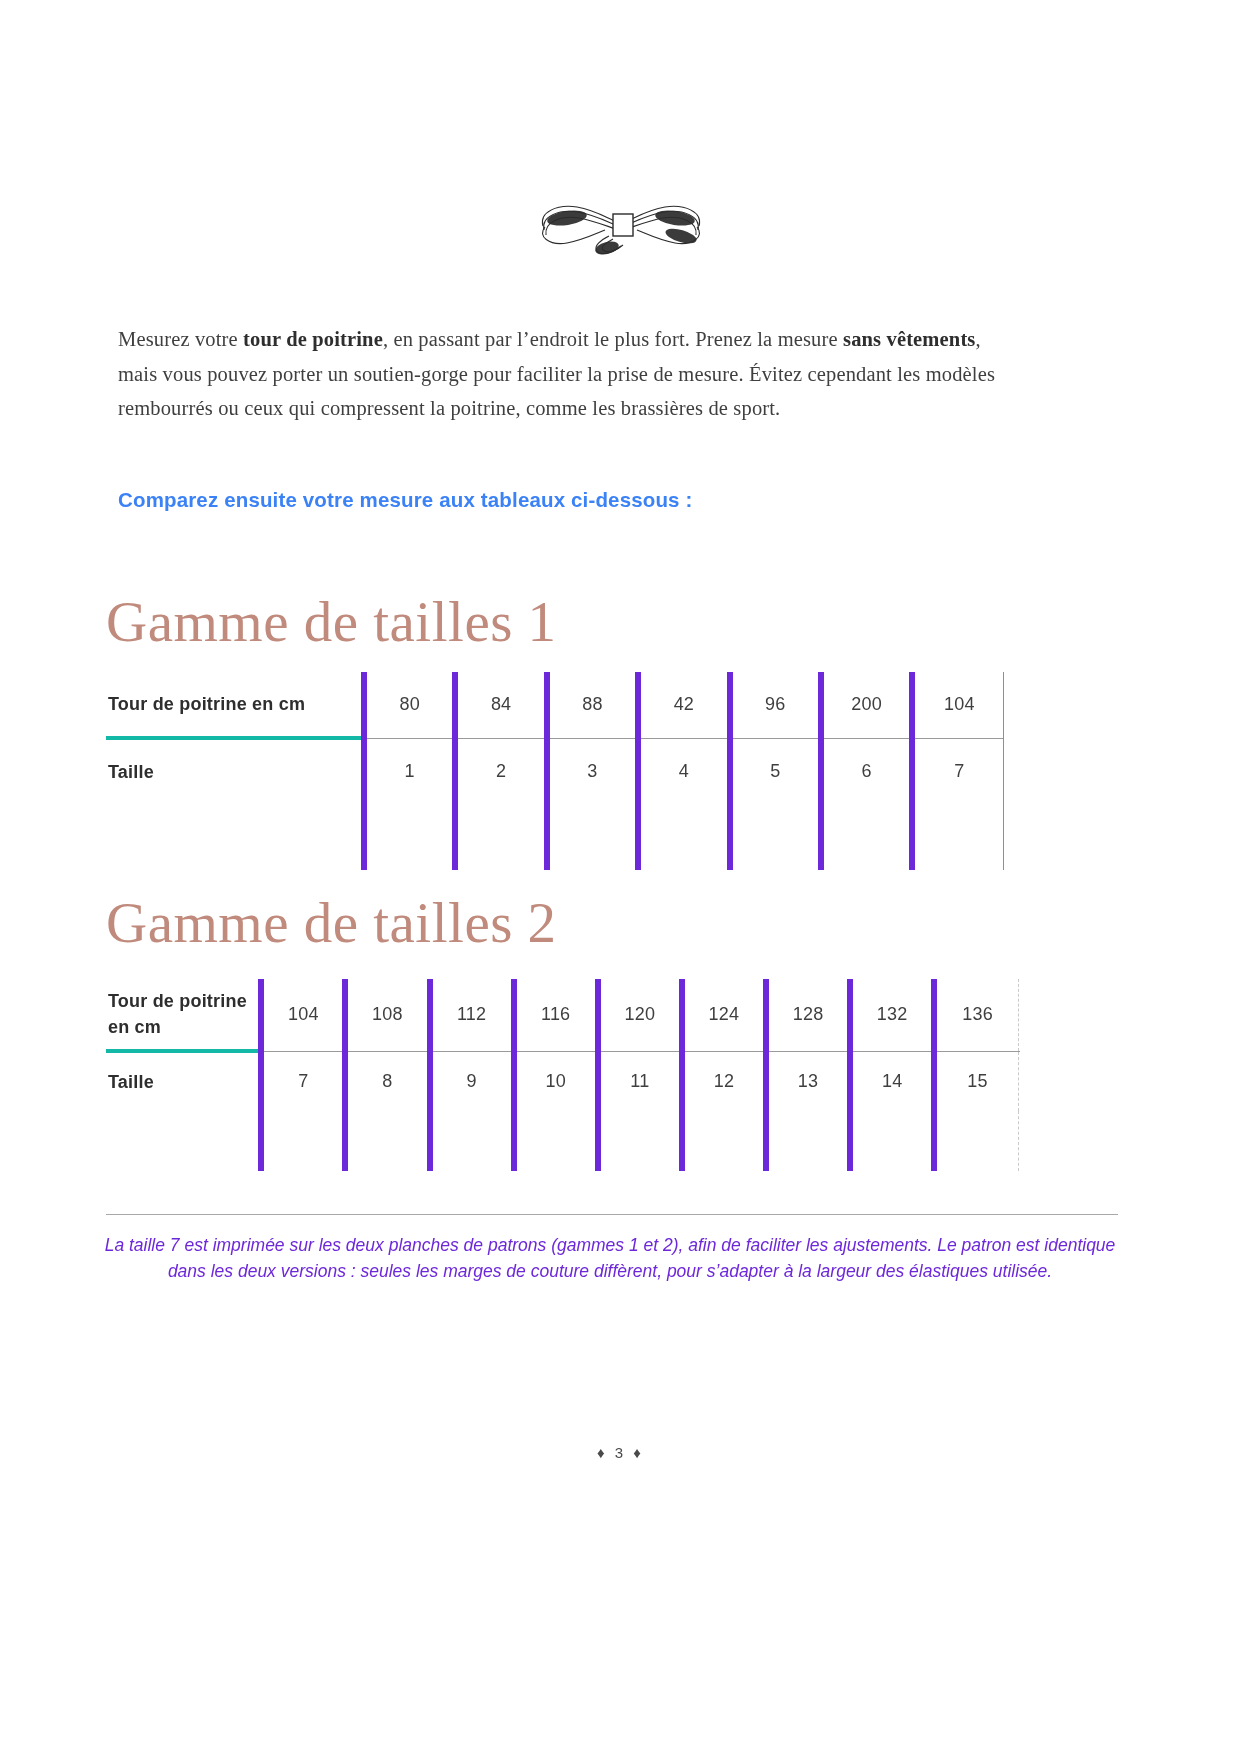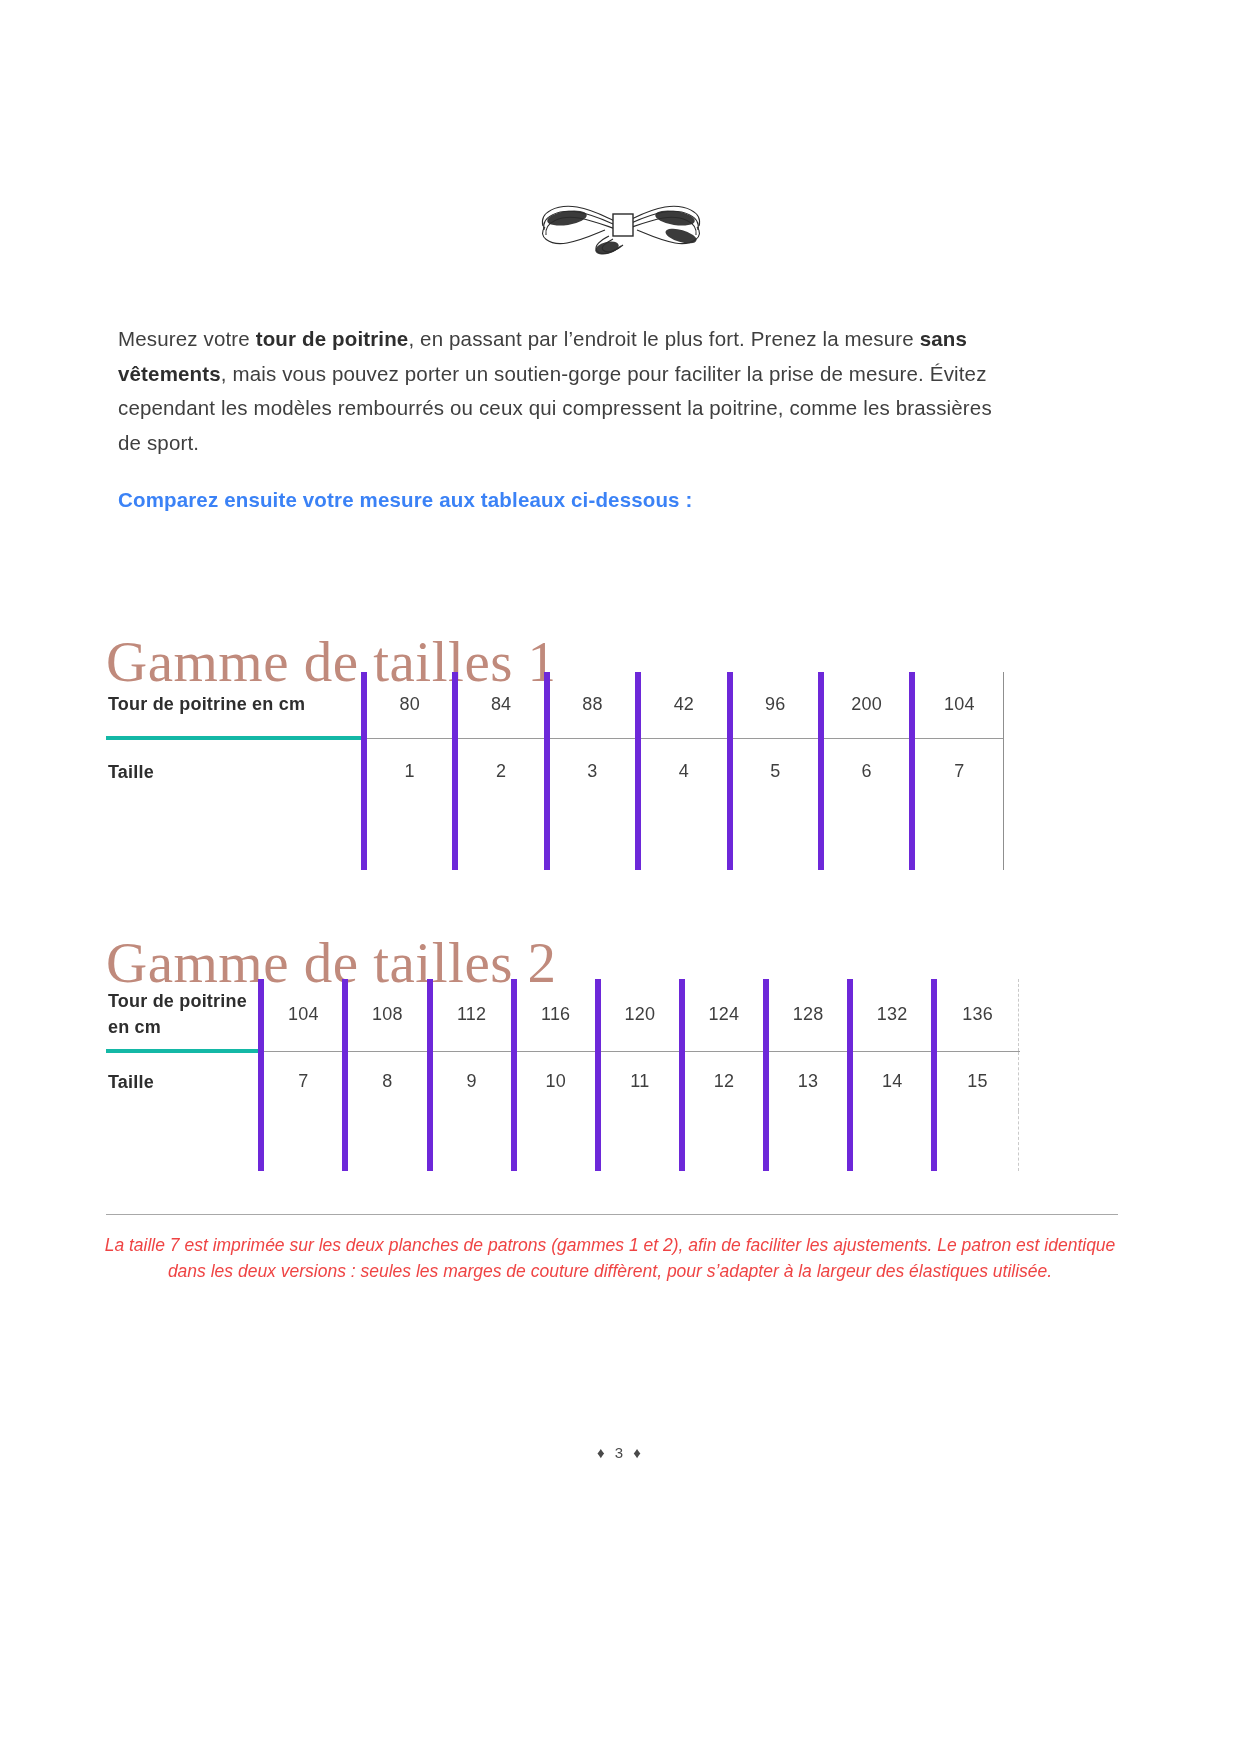--- a/index.html
+++ b/index.html
@@ -53,20 +53,21 @@
   
   .intro {
     position: absolute;
     top: 322px;
     left: 118px;
     width: 880px;
     font-size: 20.5px;
     line-height: 34.5px;
     color: #3f3f3f;
     letter-spacing: 0.15px;
+    font-family: Liberation Serif, serif;
   }
   .intro b { font-weight: 700; color: #2e2e2e; }
 
   .compare {
     position: absolute;
     top: 485px;
     left: 118px;
     width: 880px;
     font-size: 20.5px;
     line-height: 30px;
@@ -79,21 +80,20 @@
   .range-heading {
     position: absolute;
     left: 106px;
     font-family: "Liberation Serif", "DejaVu Serif", serif;
     font-size: 57px;
     font-weight: 400;
     color: #c08a7c;
     letter-spacing: 0.5px;
     line-height: 1;
     white-space: nowrap;
-    margin-top: 40px;
   }
   #heading-1 { top: 593px; }
   #heading-2 { top: 894px; }
 
   
   .size-table {
     position: absolute;
     border-collapse: collapse;
     table-layout: fixed;
   }
@@ -166,21 +166,21 @@
   }
   .footnote {
     position: absolute;
     top: 1232px;
     left: 100px;
     width: 1020px;
     text-align: center;
     font-style: italic;
     font-size: 17.5px;
     line-height: 26px;
-    color: #ef4444;
+    color: #6d28d9;
   }
   .page-number {
     position: absolute;
     top: 1444px;
     left: 0;
     width: 1241px;
     text-align: center;
     font-size: 15px;
     color: #4a4a4a;
     letter-spacing: 3px;

